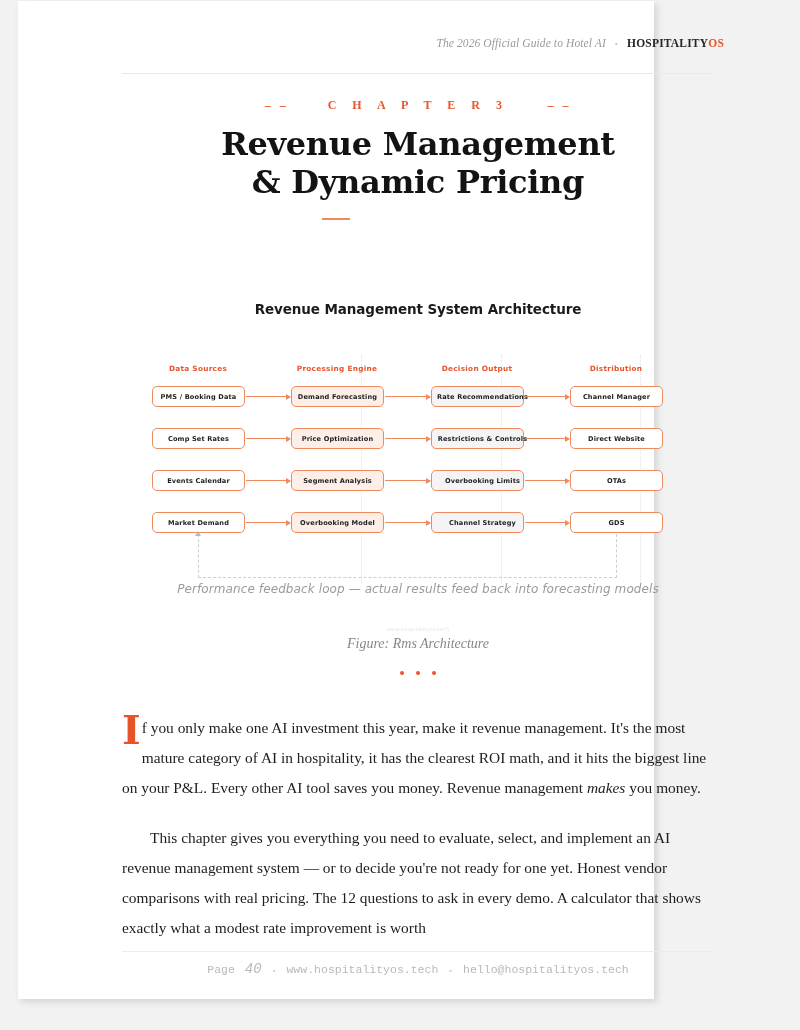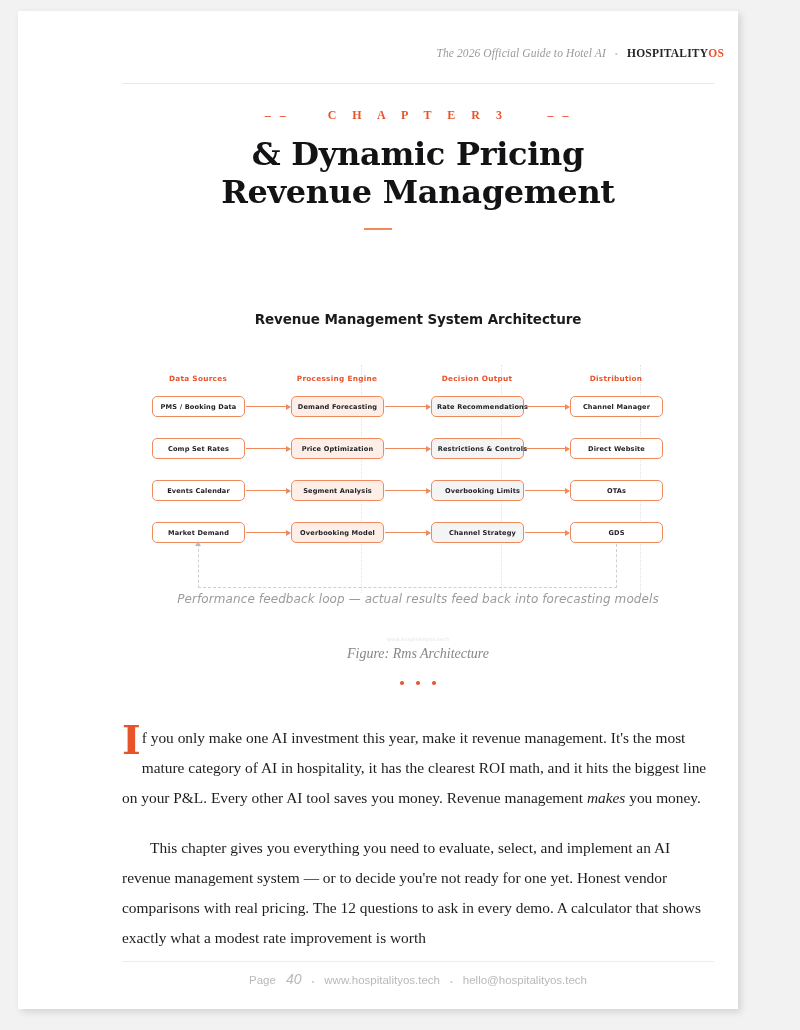--- a/index.html
+++ b/index.html
@@ -8,22 +8,22 @@
     width: 800px;
     height: 1030px;
     background: #f2f2f3;
     font-family: "Liberation Serif", serif;
     overflow: hidden;
   }
 
   .page-sheet {
     position: absolute;
     left: 18px;
-    top: 11px;
-    width: 720px;
+    top: 1px;
+    width: 636px;
     height: 998px;
     background: #ffffff;
     box-shadow: 3px 3px 7px rgba(0,0,0,0.13);
   }
 
   
   .running-header {
     position: absolute;
     left: 86px;
     top: 36px;
@@ -311,21 +311,21 @@
   }
   .page-footer {
     position: absolute;
     left: 104px;
     top: 960px;
     width: 592px;
     display: flex;
     justify-content: center;
     align-items: baseline;
     gap: 10px;
-    font-family: Liberation Sans, sans-serif;
+    font-family: Liberation Mono, monospace;
     font-size: 11.5px;
     color: #b9b9bd;
   }
   .page-footer .pnum { font-style: italic; font-size: 14px; }
   .page-footer .sep { font-size: 8px; color: #cdcdd0; }
 </style>
 </head>
 <body>
 
 <div class="page-sheet">
@@ -338,22 +338,22 @@
   <div class="header-rule"></div>
 
   <div class="chapter-eyebrow">
     <span class="dashes">– –</span>
     <span class="gap"></span>
     <span>C H A P T E R   3</span>
     <span class="gap"></span>
     <span class="dashes">– –</span>
   </div>
   <div class="chapter-title">
+    <div>Revenue Management</div>
     <div>&amp; Dynamic Pricing</div>
-    <div>Revenue Management</div>
   </div>
   <div class="title-divider"></div>
 
   <div class="figure-block">
     <div class="diagram-title">Revenue Management System Architecture</div>
 
     <div class="diagram">
       <div class="col-sep s1"></div>
       <div class="col-sep s2"></div>
       <div class="col-sep s3"></div>

